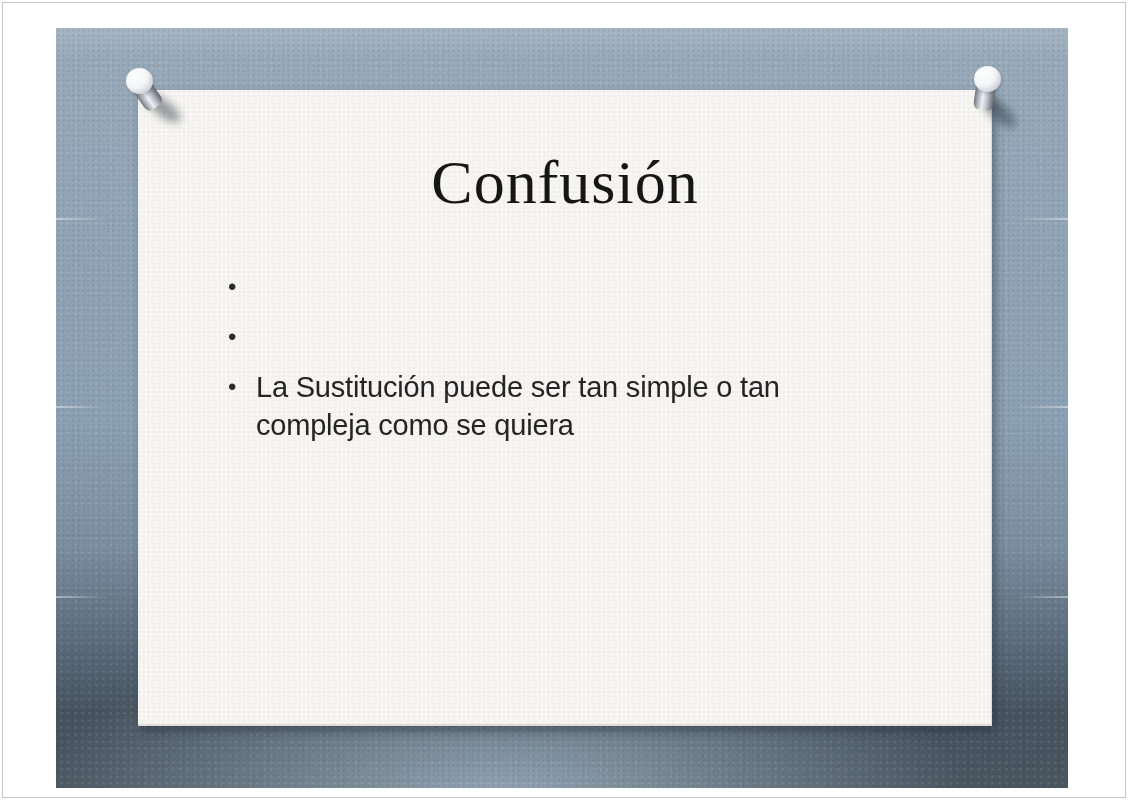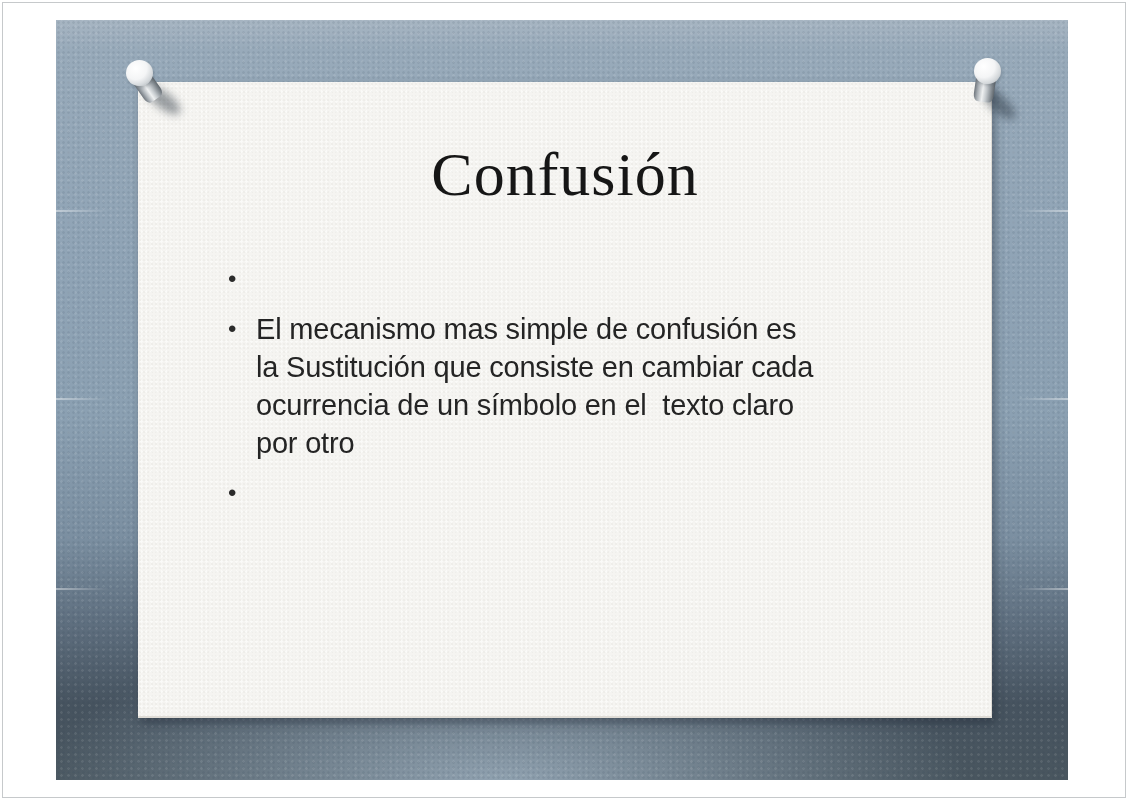--- a/index.html
+++ b/index.html
@@ -6,21 +6,21 @@
   body{
     width:1128px;height:800px;position:relative;overflow:hidden;
     background:#ffffff;
     font-family:"Liberation Sans",sans-serif;
   }
   .frame-border{
     position:absolute;inset:2px;border:1px solid #c6c9cb;pointer-events:none;z-index:50;
   }
   
   .slide{
-    position:absolute;left:56px;top:20px;width:1012px;height:760px;
+    position:absolute;left:56px;top:28px;width:1012px;height:760px;
     background:
       radial-gradient(circle, rgba(47,62,82,0.10) 1px, transparent 1.6px) 0 0 / 5px 5px,
       radial-gradient(circle, rgba(255,255,255,0.09) 1px, transparent 1.6px) 2px 3px / 7px 7px,
       radial-gradient(ellipse 46% 22% at 44% 101%, rgba(151,169,184,0.95), rgba(151,169,184,0) 100%),
       linear-gradient(180deg,#a7b5c2 0%,#98aaba 4%,#90a4b6 30%,#8ba0b2 52%,#7b8fa1 68%,#5d6d7d 80%,#46535f 90%,#49565f 100%);
   }
   .streak{
     position:absolute;height:2px;opacity:.55;pointer-events:none;
   }
   .streak.from-left{left:0;width:52px;background:linear-gradient(90deg,rgba(255,255,255,.8),rgba(255,255,255,0));}
@@ -98,27 +98,25 @@
 
   <div class="paper">
     <h1 class="slide-title">Confusión</h1>
 
     <ul class="bullet-list">
       <li class="bullet-item">
         <span class="bullet-dot">•</span>
       </li>
       <li class="bullet-item">
         <span class="bullet-dot">•</span>
-        <span class="bullet-text">El mecanismo mas simple de confusión es
-la Sustitución que consiste en cambiar cada
-ocurrencia de un símbolo en el  texto claro
-por otro</span>
       </li>
       <li class="bullet-item">
         <span class="bullet-dot">•</span>
+        <span class="bullet-text">La Sustitución puede ser tan simple o tan
+compleja como se quiera</span>
       </li>
     </ul>
   </div>
 
   <div class="pin pin-left">
     <span class="pin-shadow"></span>
     <span class="pin-body"></span>
     <span class="pin-head"></span>
   </div>
   <div class="pin pin-right">

